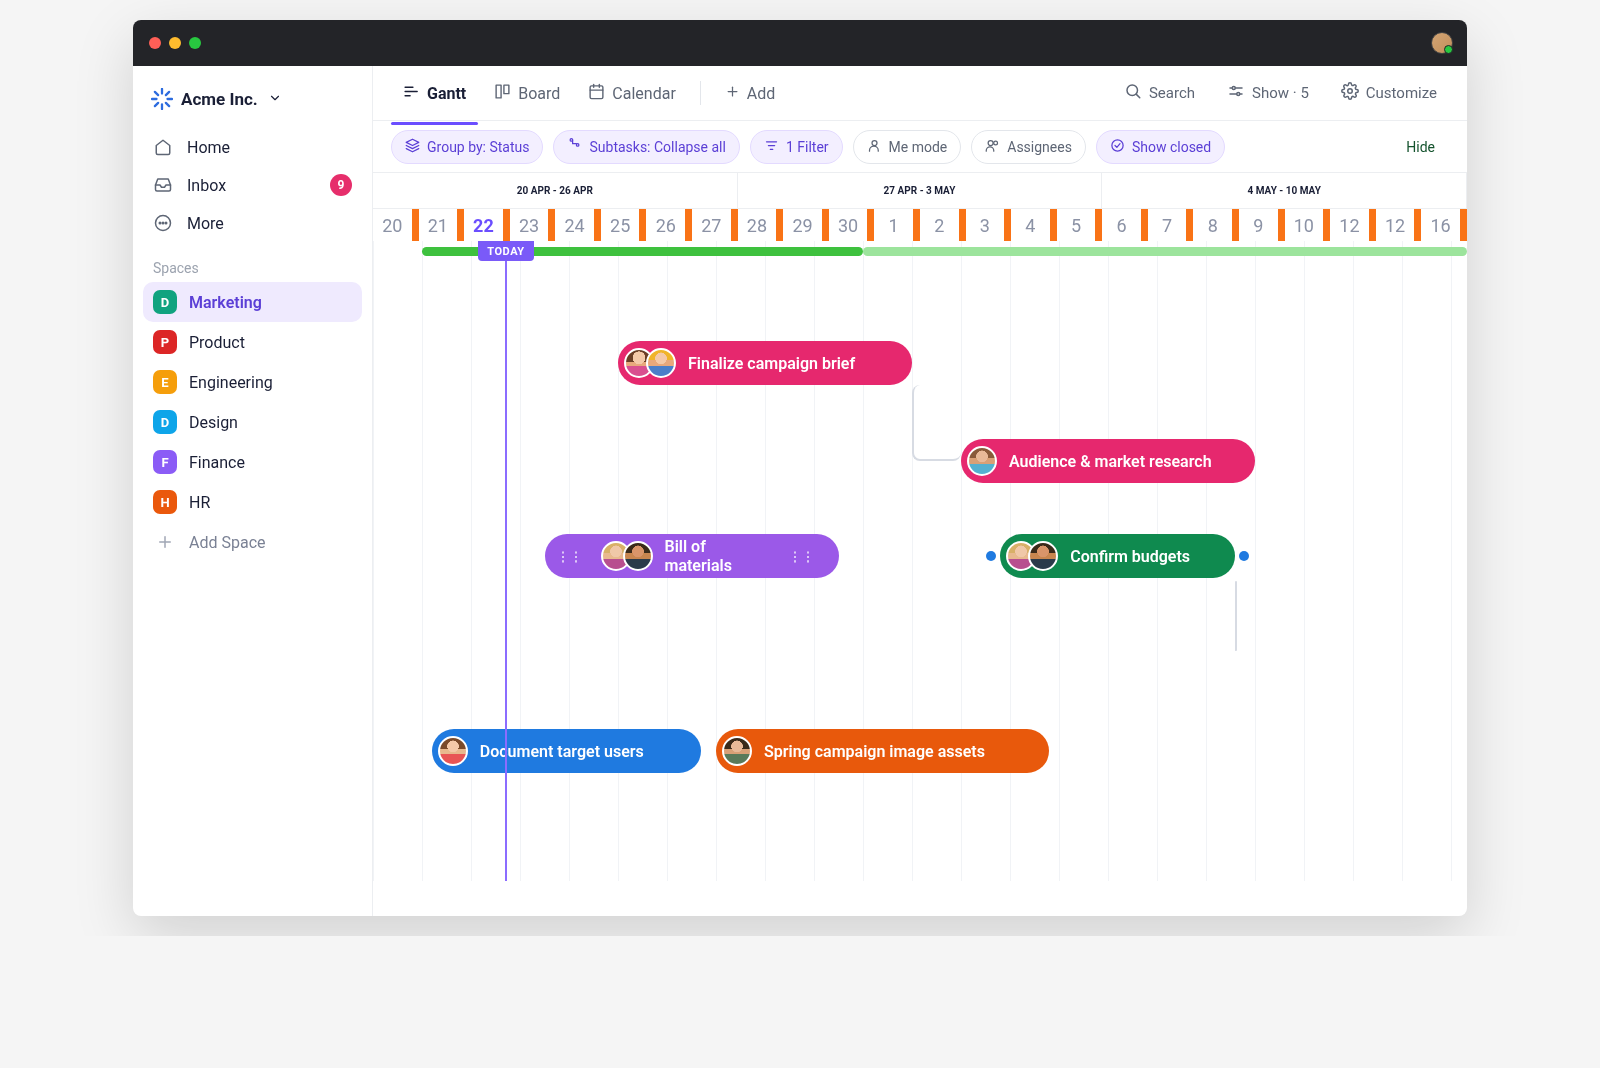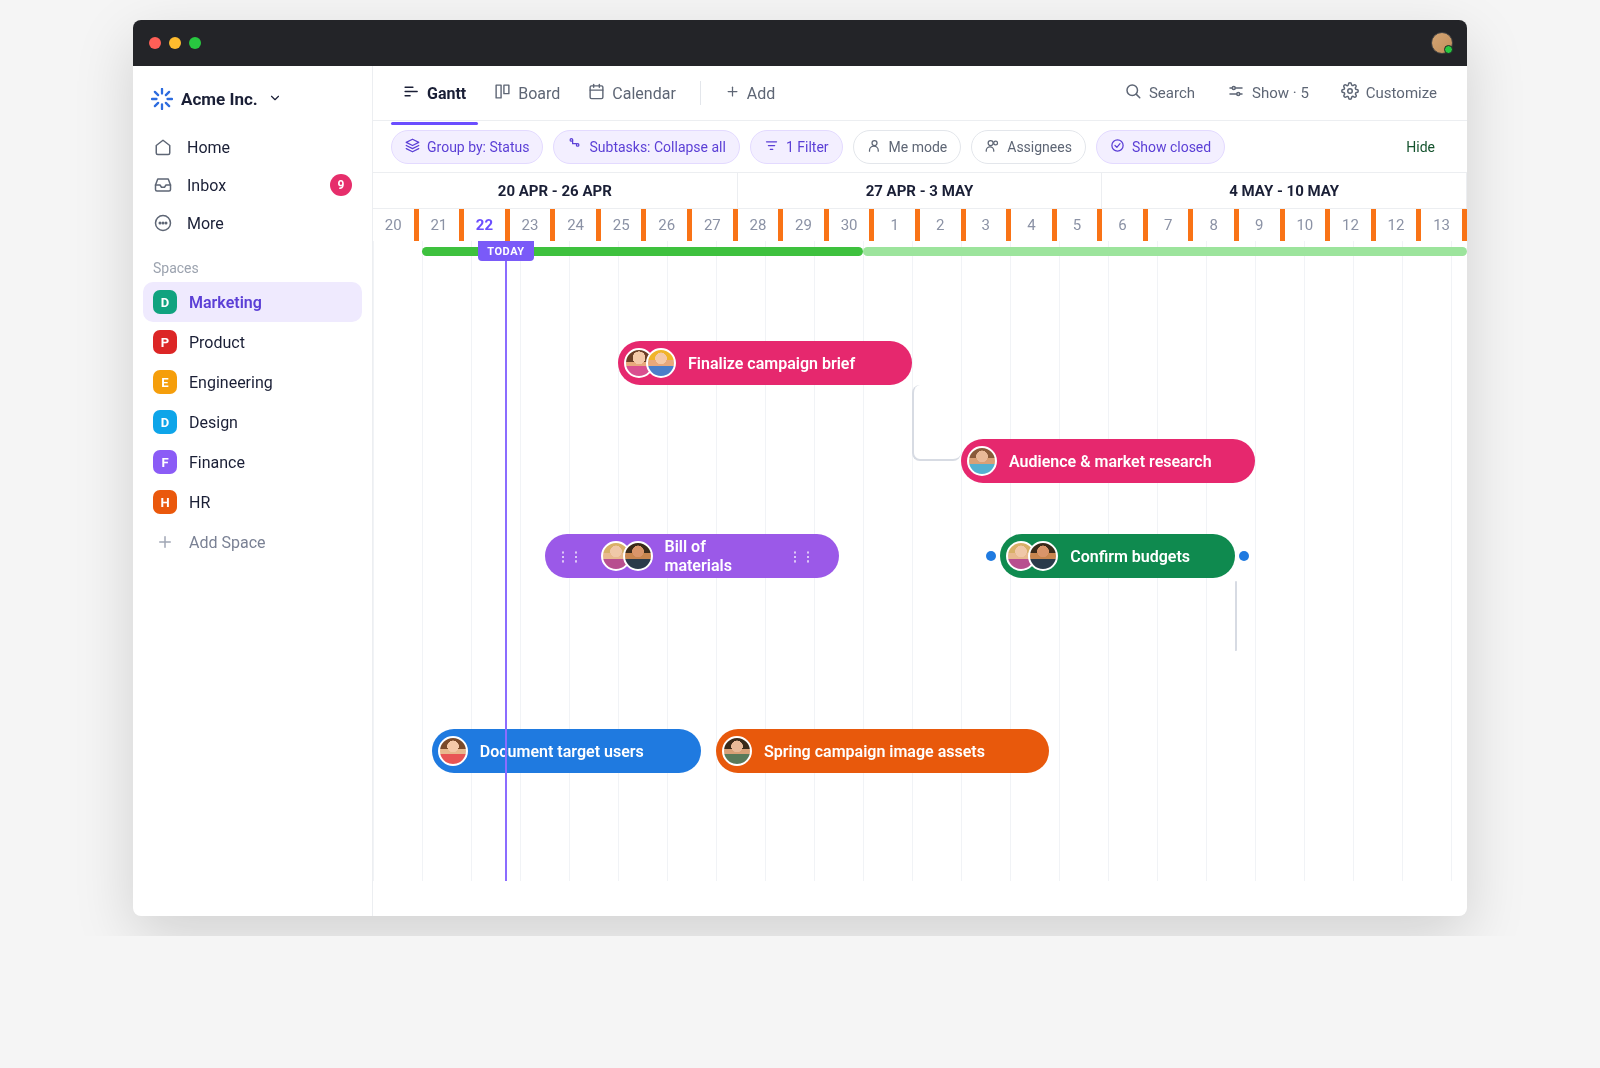--- a/index.html
+++ b/index.html
@@ -40,23 +40,23 @@
 .rbtn { display:flex; align-items:center; gap:7px; padding:8px 12px; font-size:15px; color:#5e6675; cursor:pointer; border-radius:6px; }
 
 .filters-row { height:52px; display:flex; align-items:center; padding:0 18px; gap:10px; border-bottom:1px solid #eceef1; }
 .chip { display:flex; align-items:center; gap:7px; padding:7px 13px; border-radius:999px; font-size:14px; cursor:pointer; border:1px solid transparent; }
 .chip.purple { background:#f3efff; color:#5b3fd6; border-color:#e3daff; }
 .chip.outline { background:#fff; border-color:#e3e6eb; color:#5e6675; }
 .chip.plain { color:#14532d; }
 
 .gantt { flex:1; position:relative; overflow:hidden; }
 .weeks-row { height:36px; display:flex; border-bottom:1px solid #eceef1; }
-.week-cell { flex:1; display:flex; align-items:center; justify-content:center; font-size:15px; font-weight:700; color:#1a1f36; border-right:1px solid #eceef1; }
+.week-cell { flex:1; display:flex; align-items:center; justify-content:center; font-size:10px; font-weight:700; color:#1a1f36; border-right:1px solid #eceef1; }
 .days-row { height:32px; display:flex; }
-.day-cell { width:49px; display:flex; align-items:center; justify-content:center; font-size:15px; color:#8b92a5; border-right:5px solid #f97316; position:relative; }
+.day-cell { width:49px; display:flex; align-items:center; justify-content:center; font-size:18px; color:#8b92a5; border-right:7px solid #f97316; position:relative; }
 .day-cell.today { color:#6b4eff; font-weight:700; }
 
 .canvas { position:relative; height:640px; }
 .vline { position:absolute; top:0; bottom:0; width:1px; background:#f1f3f6; }
 .today-line { position:absolute; top:0; bottom:0; width:2px; background:#8b6cff; left:132px; z-index:3; }
 .today-tag { position:absolute; top:0; left:105px; width:56px; height:20px; background:#7a5af8; color:#fff; font-size:11px; font-weight:700; display:flex; align-items:center; justify-content:center; border-radius:0 0 4px 4px; letter-spacing:0.5px; z-index:4; }
 
 .progress-bar { position:absolute; top:6px; height:9px; border-radius:5px; }
 .progress-bar.dark { background:#3ec13e; } .progress-bar.light { background:#9ce49c; }
 
@@ -327,21 +327,21 @@
             <div class="day-cell">3</div>
             <div class="day-cell">4</div>
             <div class="day-cell">5</div>
             <div class="day-cell">6</div>
             <div class="day-cell">7</div>
             <div class="day-cell">8</div>
             <div class="day-cell">9</div>
             <div class="day-cell">10</div>
             <div class="day-cell">12</div>
             <div class="day-cell">12</div>
-            <div class="day-cell">13</div>
+            <div class="day-cell">16</div>
           </div>
         <div class="canvas" id="canvas">
           <div class="today-tag">TODAY</div>
           <div class="today-line"></div>
         <div class="vline" style="left: 0px;"></div>
             <div class="vline" style="left: 49px;"></div>
             <div class="vline" style="left: 98px;"></div>
             <div class="vline" style="left: 147px;"></div>
             <div class="vline" style="left: 196px;"></div>
             <div class="vline" style="left: 245px;"></div>

